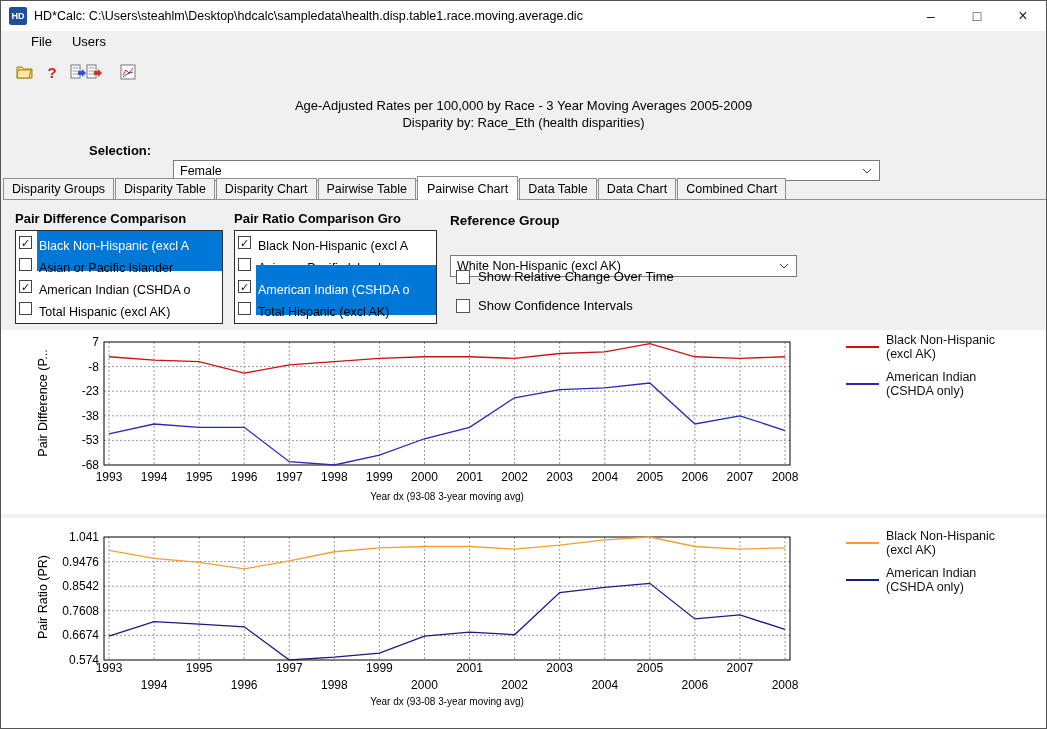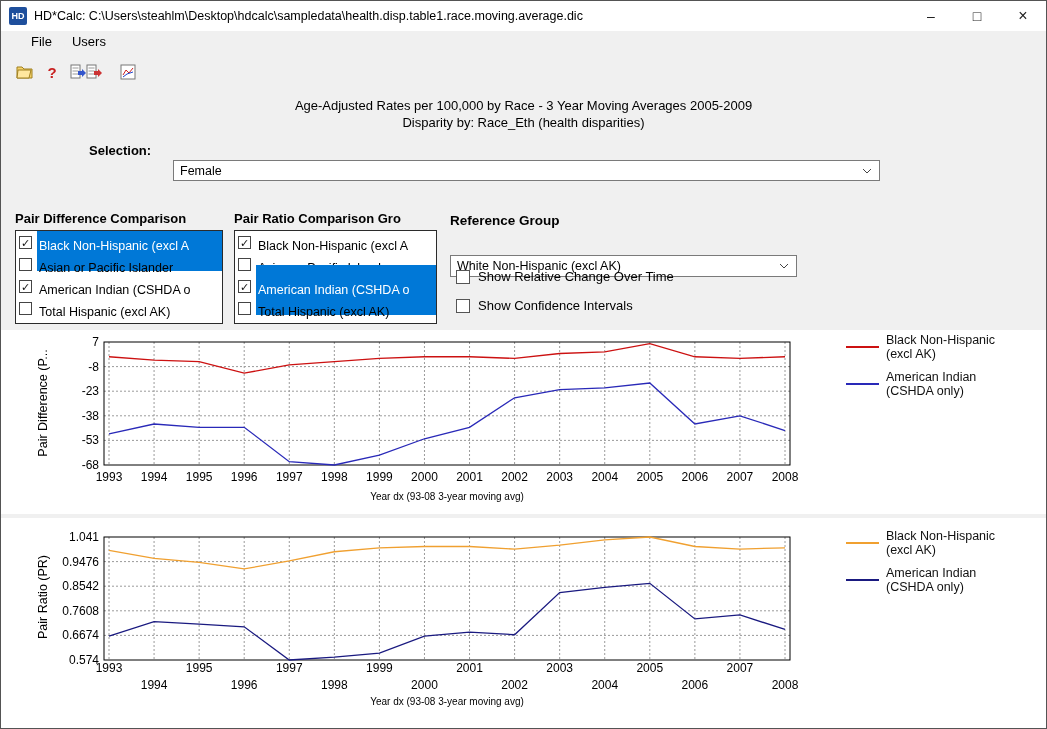--- a/index.html
+++ b/index.html
@@ -137,20 +137,30 @@
   </div>
 
   <span class="sel-label">Selection:</span>
   <div class="combo" id="sel-combo">
     <span class="val">Female</span>
     <svg width="10" height="6" viewBox="0 0 10 6">
       <polyline points="1,1 5,5 9,1" stroke="#444" fill="none"></polyline>
     </svg>
   </div>
 
+  <div class="tabstrip">
+      <div class="tab">Disparity Groups</div>
+      <div class="tab">Disparity Table</div>
+      <div class="tab">Disparity Chart</div>
+      <div class="tab">Pairwise Table</div>
+      <div class="tab active">Pairwise Chart</div>
+      <div class="tab">Data Table</div>
+      <div class="tab">Data Chart</div>
+      <div class="tab">Combined Chart</div>
+    </div>
 
   <div class="group-title" id="gt-diff">Pair Difference Comparison</div>
   <div class="listbox" id="list-diff">
       <div class="lb-row">
         <span class="cb">✓</span>
         <span class="lb-label selected">Black Non-Hispanic (excl A</span>
       </div>
       <div class="lb-row">
         <span class="cb"></span>
         <span class="lb-label">Asian or Pacific Islander</span>

